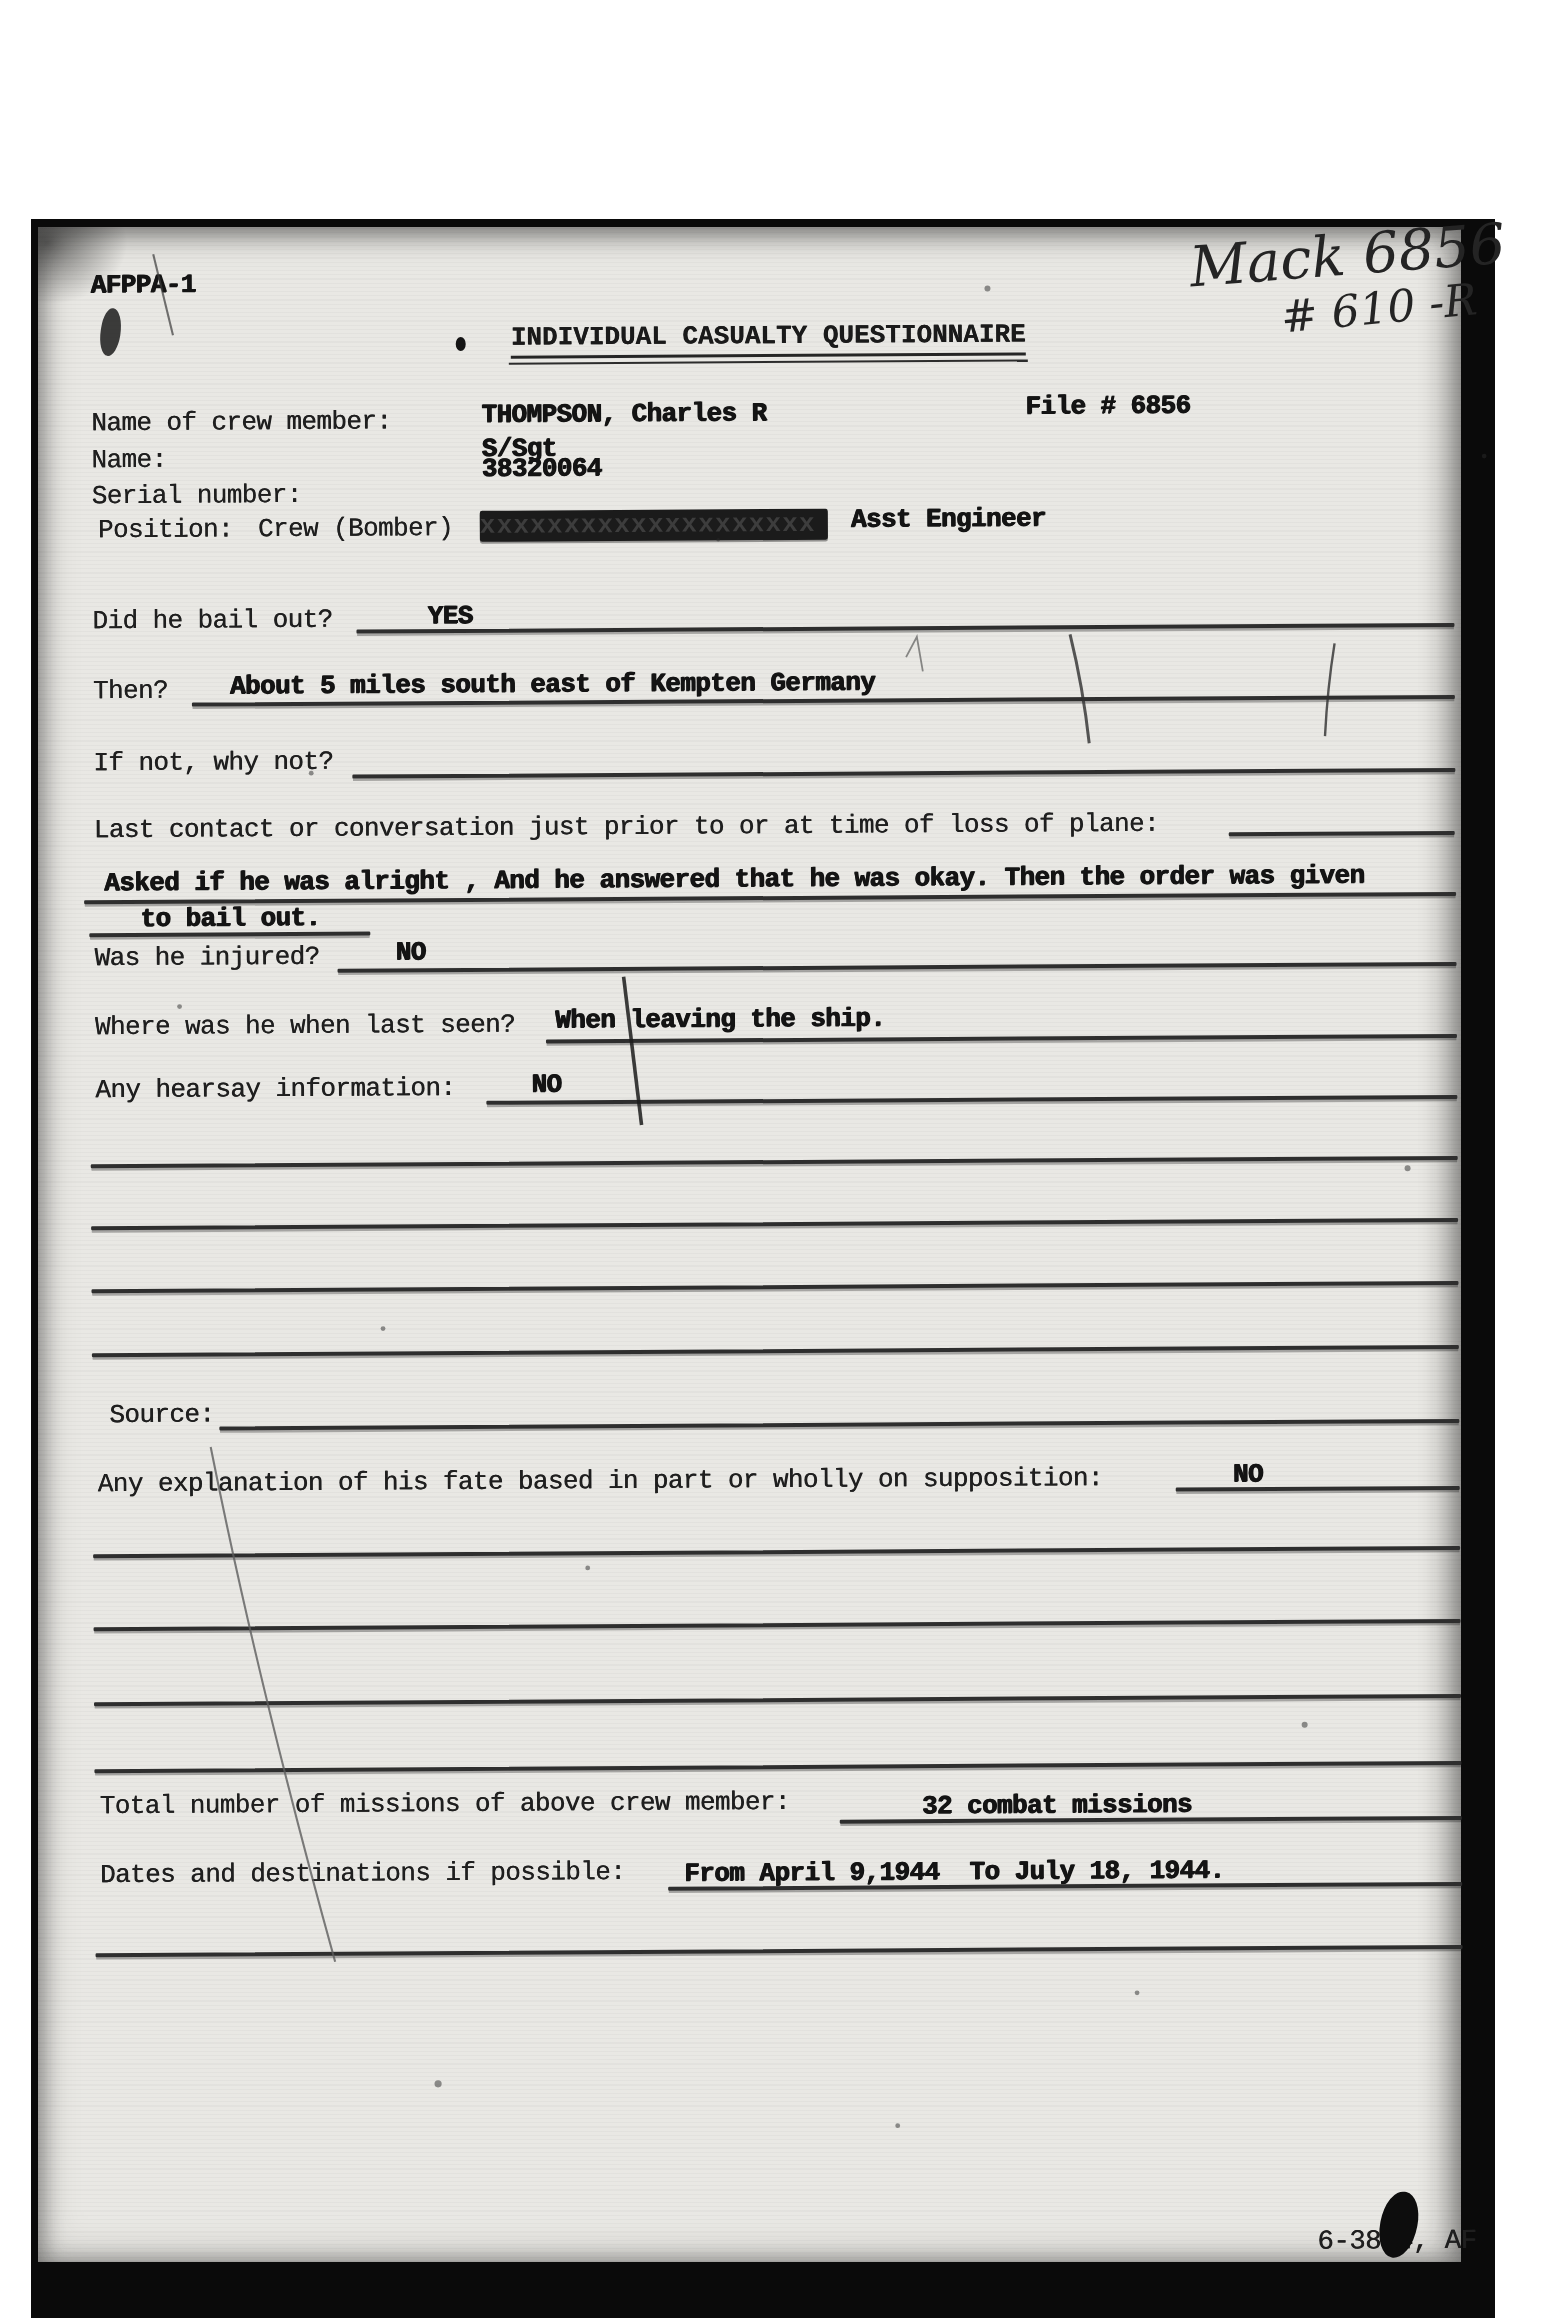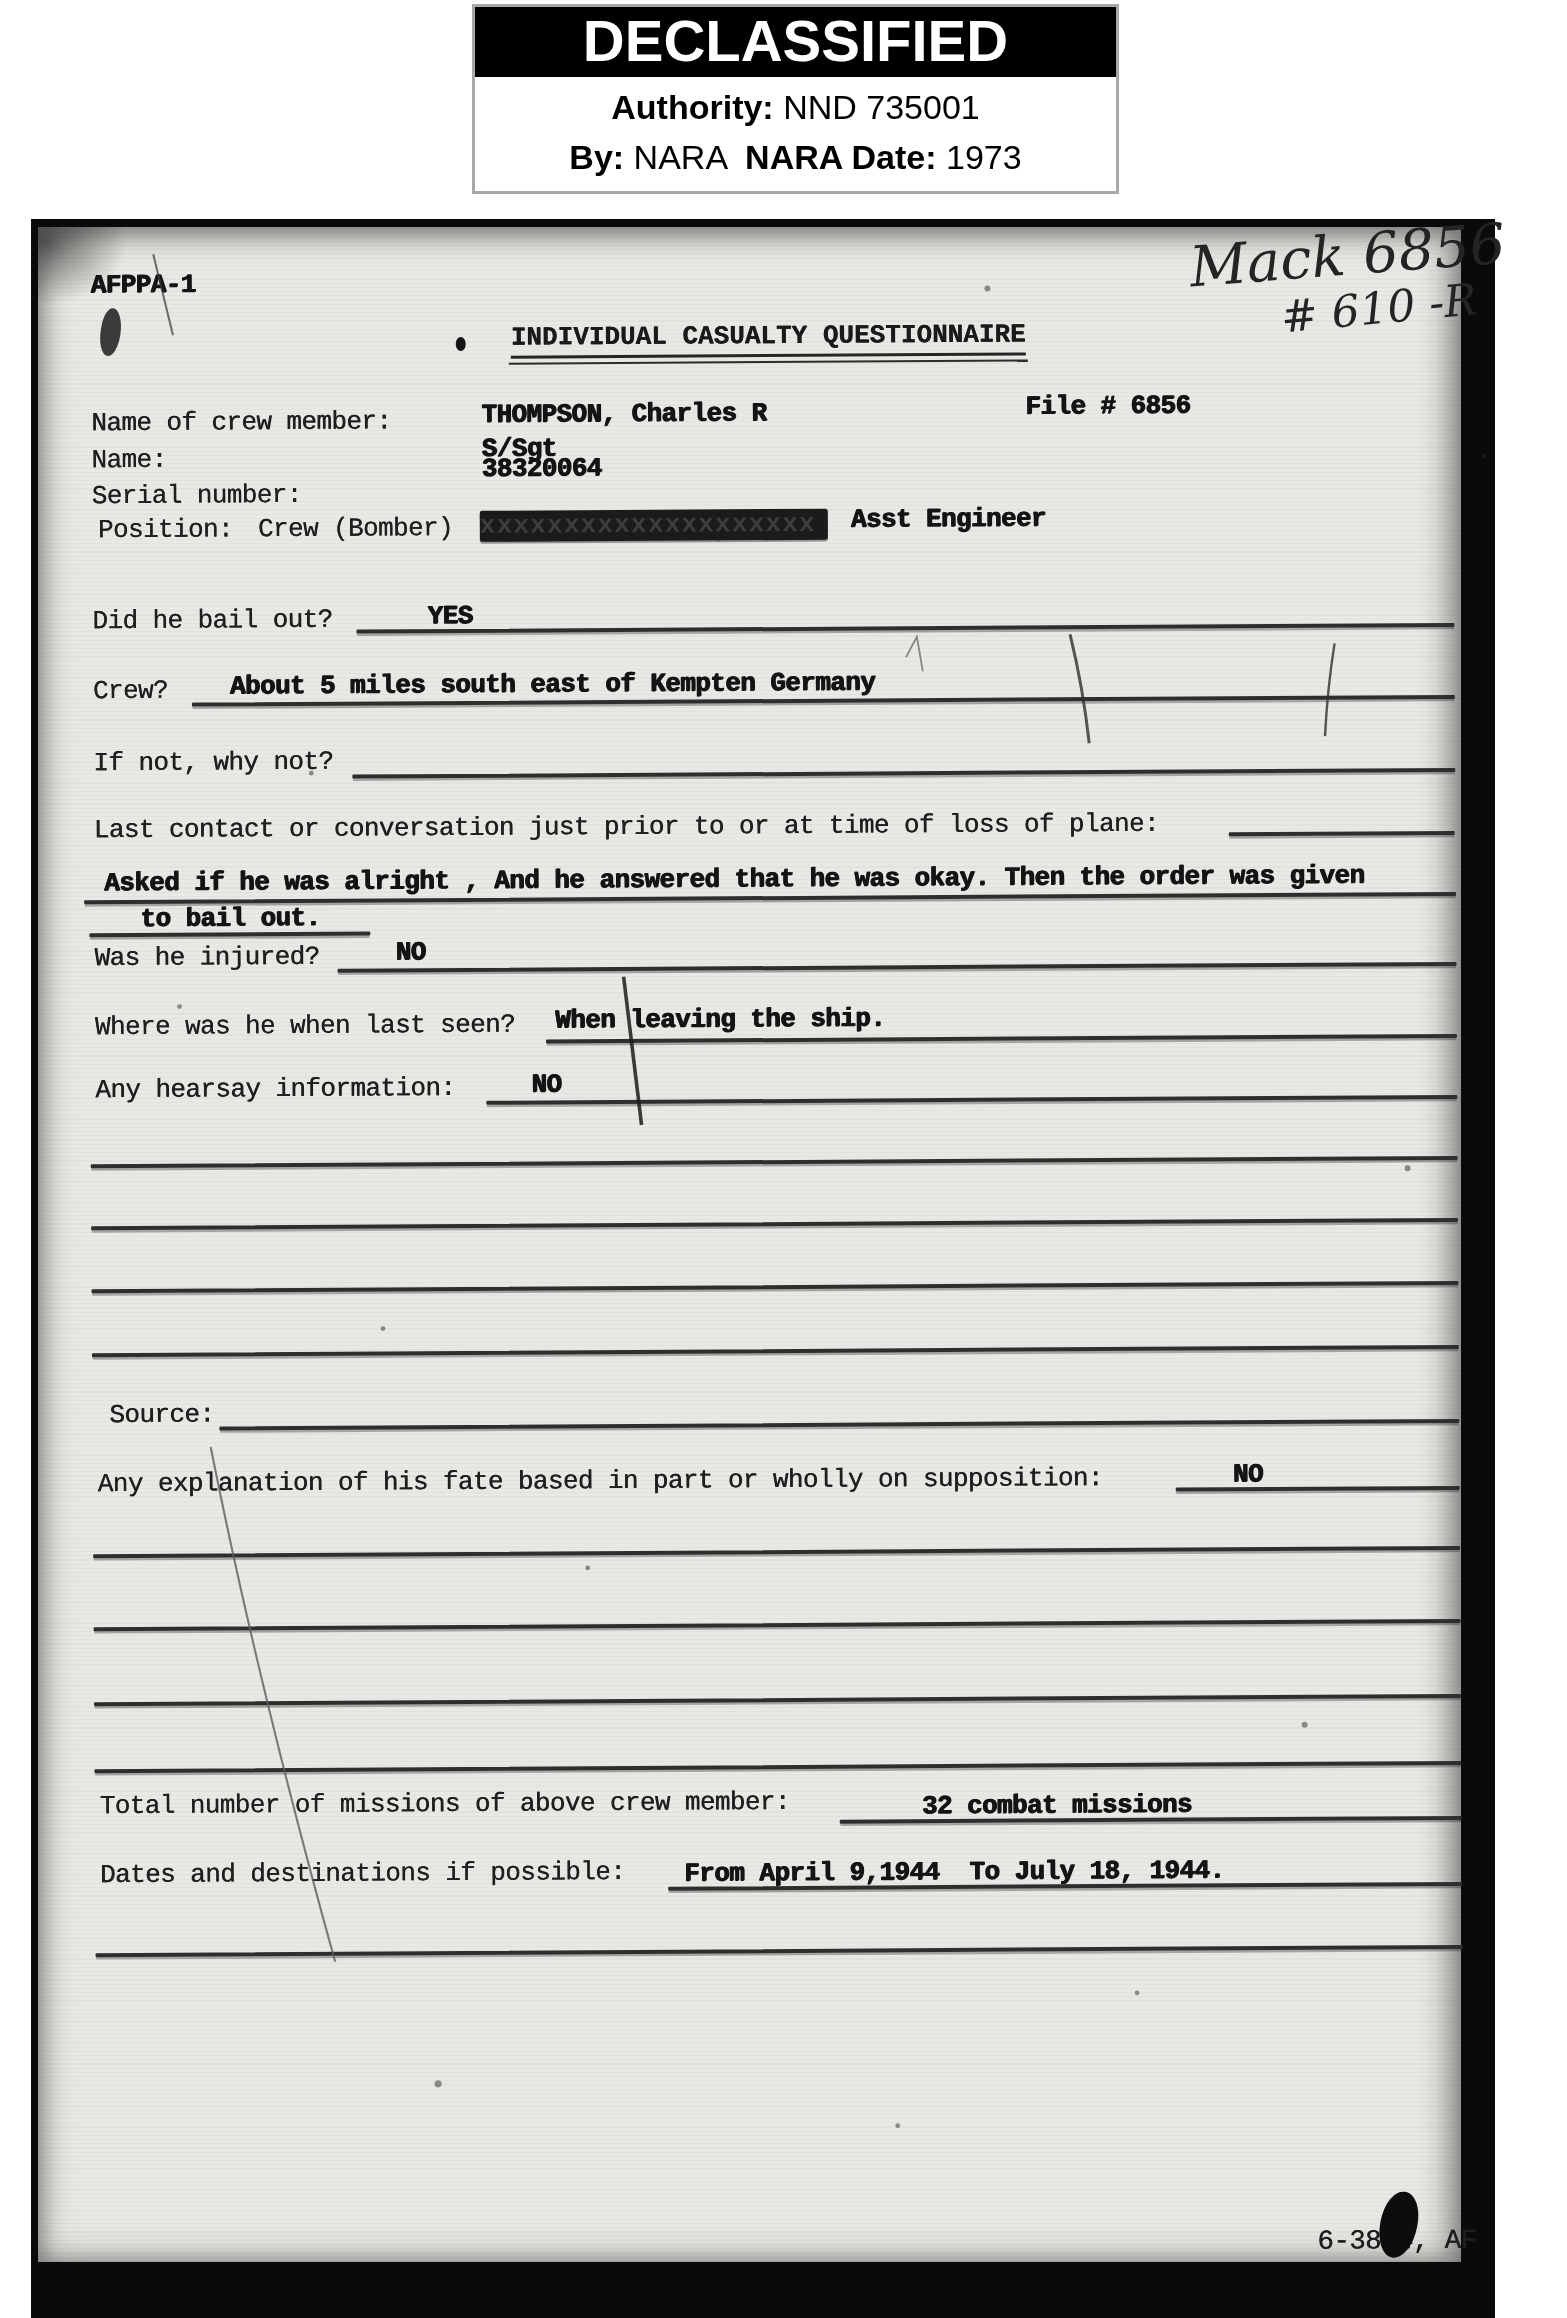--- a/index.html
+++ b/index.html
@@ -51,25 +51,20 @@
   .redact { position:absolute; left:483px; top:509px; width:348px; height:31px; background:#1b1b1b;
            border-radius:2.4px; color:#3d3d3d; font-size:26px; font-weight:bold; line-height:31px;
            overflow:hidden; white-space:pre; letter-spacing:1.2px; box-shadow:0 1.8px 0 rgba(20,20,20,.4); }
   .scratches { position:absolute; left:0; top:0; z-index:20; pointer-events:none; }
 </style>
 </head>
 <body>
 
 <div class="page">
 
-  <div class="stamp">
-    <div class="stamp-band">DECLASSIFIED</div>
-    <div class="stamp-row"><span class="b">Authority:</span><span> </span><span>NND 735001</span></div>
-    <div class="stamp-row last"><span class="b">By:</span><span> </span><span>NARA</span><span>  </span><span class="b">NARA Date:</span><span> </span><span>1973</span></div>
-  </div>
 
   <div class="scan">
     <div class="paper">
       <div class="corner-blotch"></div>
     </div>
   </div>
 
   <div class="content">
 
     <div class="typed val" style="left:95px; top:268px;">AFPPA-1</div>
@@ -93,21 +88,21 @@
 
     <div class="typed" style="left:101px; top:513px;">Position:</div>
     <div class="typed" style="left:261px; top:513px;">Crew (Bomber)</div>
     <div class="redact">xxxxxxxxxxxxxxxxxxxx</div>
     <div class="typed val" style="left:854px; top:507px;">Asst Engineer</div>
 
     <div class="typed" style="left:95px; top:604px;">Did he bail out?</div>
     <div class="typed val" style="left:430px; top:601px;">YES</div>
     <div class="rule" style="left:359px; top:627px; width:1098px;"></div>
 
-    <div class="typed" style="left:95px; top:674px;">Crew?</div>
+    <div class="typed" style="left:95px; top:674px;">Then?</div>
     <div class="typed val" style="left:232px; top:670px;">About 5 miles south east of Kempten Germany</div>
     <div class="rule" style="left:194px; top:699px; width:1263px;"></div>
 
     <div class="typed" style="left:95px; top:746px;">If not, why not?</div>
     <div class="rule" style="left:354px; top:772px; width:1103px;"></div>
 
     <div class="typed" style="left:95px; top:813px;">Last contact or conversation just prior to or at time of loss of plane:</div>
     <div class="rule" style="left:1230px; top:835px; width:226px;"></div>
 
     <div class="typed val" style="left:105px; top:866px;">Asked if he was alright , And he answered that he was okay. Then the order was given</div>

